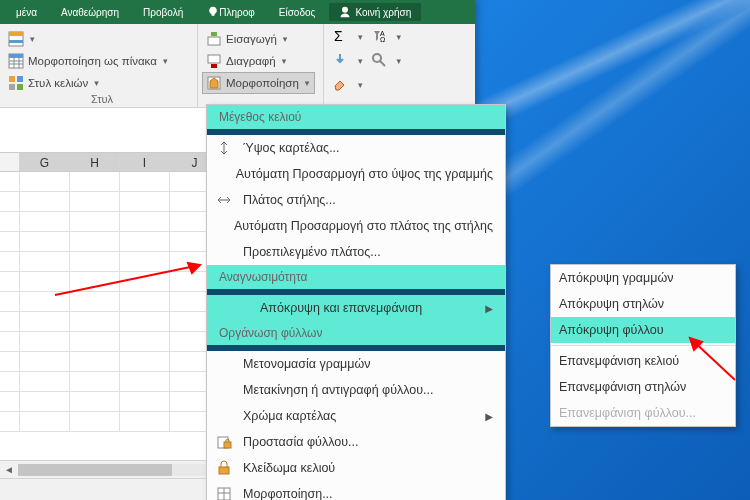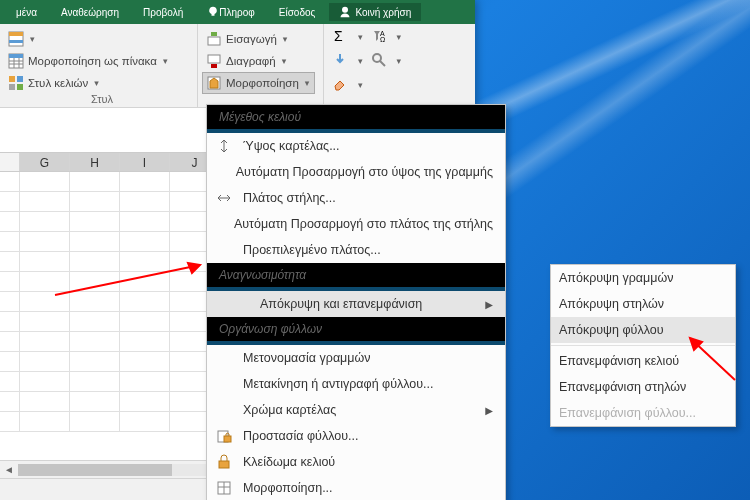--- a/index.html
+++ b/index.html
@@ -39,23 +39,23 @@
   .grow .cell{ width:50px; height:20px; border-right:1px solid #e0e0e0; border-bottom:1px solid #e0e0e0;}
   .sheetbar { position:absolute; left:0; right:0; bottom:0; height:22px; background:#f1f1f1; border-top:1px solid #d4d4d4; display:flex; align-items:center; justify-content:flex-end; padding-right:10px; gap:12px;}
   .sheetbar svg{width:14px;height:14px;fill:#555}
   .scroll-stub{position:absolute; bottom:22px; left:0; right:0; height:18px; background:#f1f1f1; border-top:1px solid #d4d4d4; display:flex; align-items:center;}
   .scroll-stub .arrow{width:18px;text-align:center;color:#666;font-size:10px;}
   .scroll-stub .track{flex:1;background:#e8e8e8;height:12px;position:relative;}
   .scroll-stub .thumb{position:absolute;left:0;width:35%;top:0;bottom:0;background:#c4c4c4;}
 
   
   .menu { position:absolute; background:#fcfcfc; border:1px solid #c6c6c6; box-shadow:3px 3px 6px rgba(0,0,0,.25); font-size:12.5px; color:#333;}
-  .menu .hdr { background:#000000; color:#666; padding:5px 12px; font-size:12px; border-bottom:4px solid #0c4a6e;font-style:italic;}
+  .menu .hdr { background:#5eead4; color:#666; padding:5px 12px; font-size:12px; border-bottom:6px solid #0c4a6e;}
   .menu .item { display:flex; align-items:center; gap:10px; padding:4px 12px 4px 8px; height:26px; white-space:nowrap;}
-  .menu .item.hover { background:#e5e5e5;gap:27px;}
+  .menu .item.hover { background:#5eead4;gap:27px;}
   .menu .item .ic{width:18px; display:flex; justify-content:center;}
   .menu .item .ic svg{width:16px;height:16px}
   .menu .sep{height:1px;background:#e0e0e0;margin:2px 0;}
   .menu .item .arrow{margin-left:auto; font-size:10px; color:#555;}
   .menu .item.disabled{color:#b0b0b0;}
 
   
   .redarrow { position:absolute; pointer-events:none;}
   .redarrow line, .redarrow polygon { stroke:#ff0000; fill:#ff0000; stroke-width:2;}
 </style>

